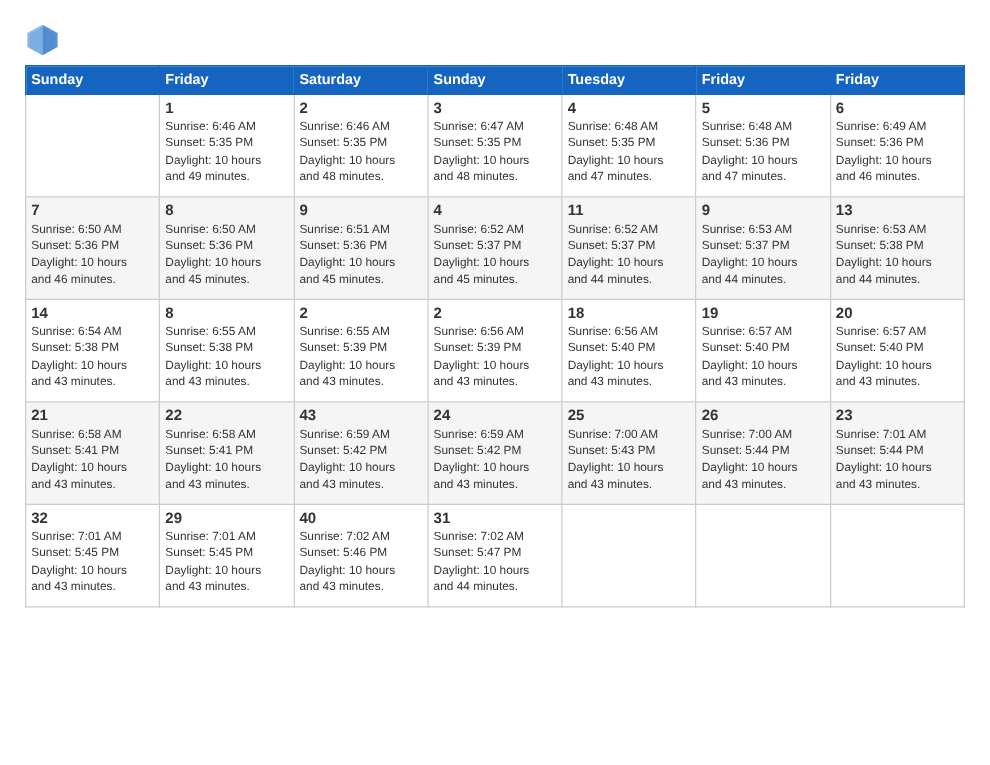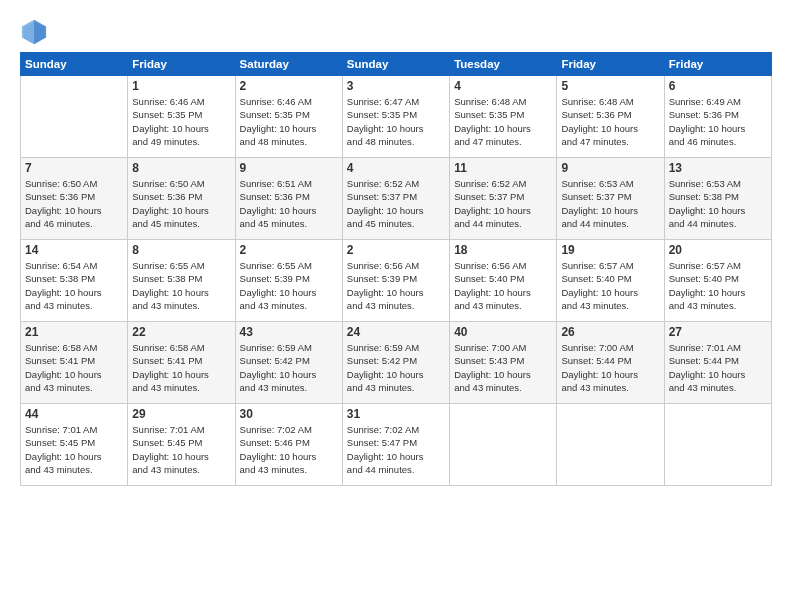--- a/index.html
+++ b/index.html
@@ -227,43 +227,43 @@
           </td>
           <td>
             <span class="day-num">43</span>
             <div class="day-info">Sunrise: 6:59 AM<br>Sunset: 5:42 PM<br>Daylight: 10 hours<br>and 43 minutes.</div>
           </td>
           <td>
             <span class="day-num">24</span>
             <div class="day-info">Sunrise: 6:59 AM<br>Sunset: 5:42 PM<br>Daylight: 10 hours<br>and 43 minutes.</div>
           </td>
           <td>
-            <span class="day-num">40</span>
+            <span class="day-num">25</span>
             <div class="day-info">Sunrise: 7:00 AM<br>Sunset: 5:43 PM<br>Daylight: 10 hours<br>and 43 minutes.</div>
           </td>
           <td>
             <span class="day-num">26</span>
             <div class="day-info">Sunrise: 7:00 AM<br>Sunset: 5:44 PM<br>Daylight: 10 hours<br>and 43 minutes.</div>
           </td>
           <td>
-            <span class="day-num">27</span>
+            <span class="day-num">23</span>
             <div class="day-info">Sunrise: 7:01 AM<br>Sunset: 5:44 PM<br>Daylight: 10 hours<br>and 43 minutes.</div>
           </td>
         </tr>
         <tr>
           <td>
-            <span class="day-num">44</span>
+            <span class="day-num">32</span>
             <div class="day-info">Sunrise: 7:01 AM<br>Sunset: 5:45 PM<br>Daylight: 10 hours<br>and 43 minutes.</div>
           </td>
           <td>
             <span class="day-num">29</span>
             <div class="day-info">Sunrise: 7:01 AM<br>Sunset: 5:45 PM<br>Daylight: 10 hours<br>and 43 minutes.</div>
           </td>
           <td>
-            <span class="day-num">30</span>
+            <span class="day-num">40</span>
             <div class="day-info">Sunrise: 7:02 AM<br>Sunset: 5:46 PM<br>Daylight: 10 hours<br>and 43 minutes.</div>
           </td>
           <td>
             <span class="day-num">31</span>
             <div class="day-info">Sunrise: 7:02 AM<br>Sunset: 5:47 PM<br>Daylight: 10 hours<br>and 44 minutes.</div>
           </td>
           <td class="empty-cell"></td>
           <td class="empty-cell"></td>
           <td class="empty-cell"></td>
         </tr>

